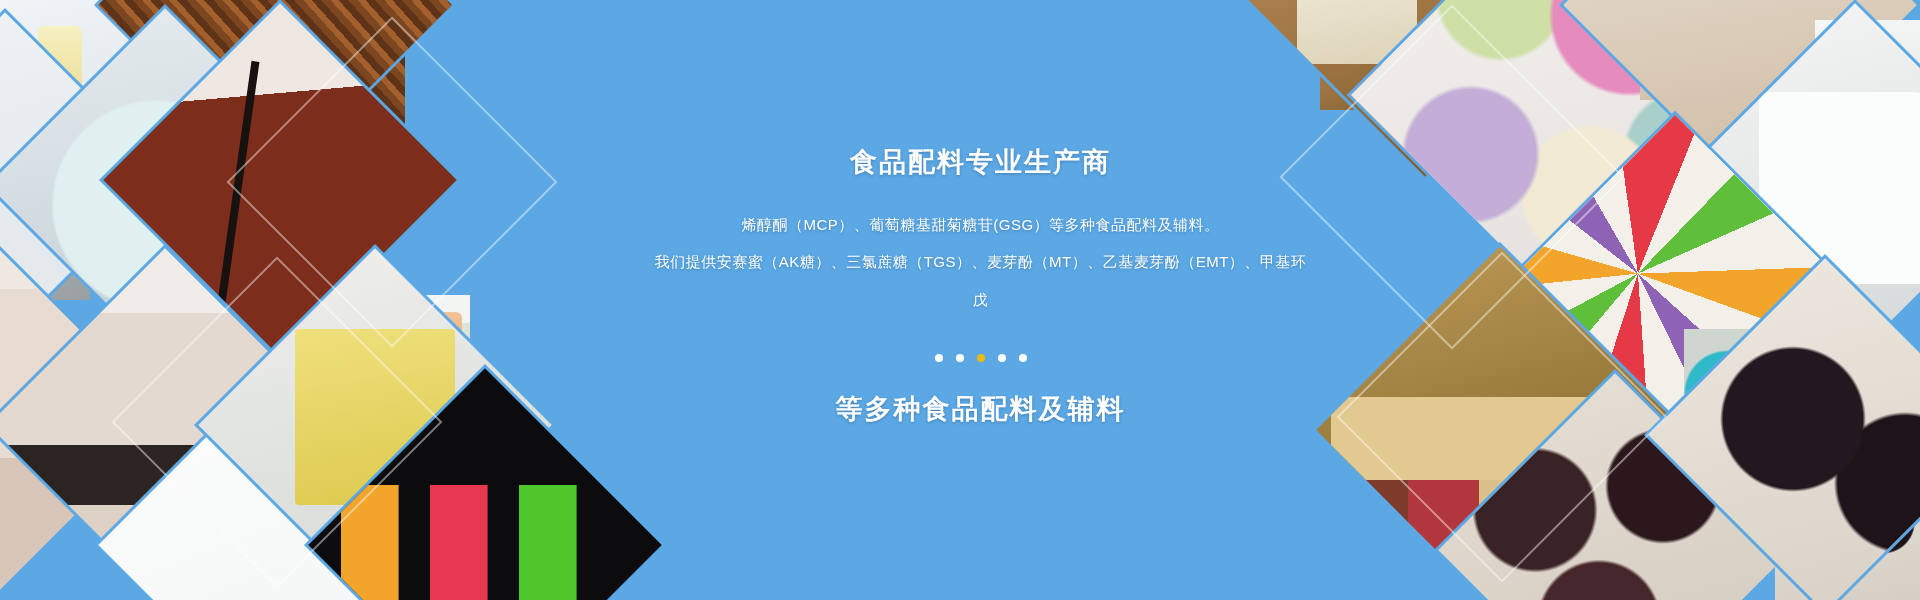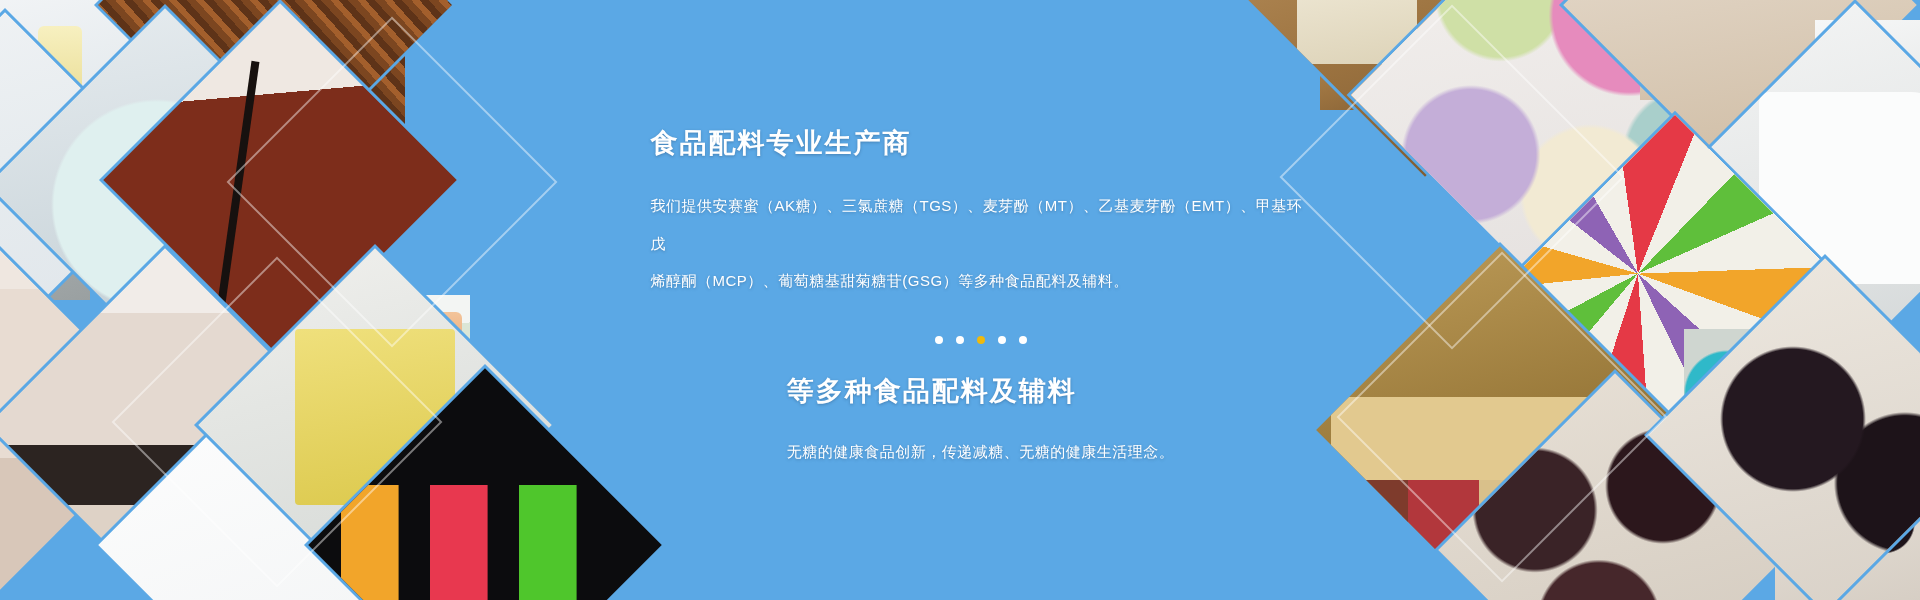--- a/index.html
+++ b/index.html
@@ -120,21 +120,21 @@
   .p-white{background:linear-gradient(160deg,#ffffff,#f0f2f3);}
   .p-grey{background:linear-gradient(160deg,#b8bdbe,#9aa0a1);}
   .p-sparkle{background:linear-gradient(175deg,#f3f5f3 0 30%,#dbe6d6 30% 100%);}
   .p-sparkle:after{content:"";position:absolute;right:6%;top:14%;width:34%;height:70%;
      background:linear-gradient(180deg,#f3c49a,#e08c55);border-radius:6px;}
 
   
   .copy{
     position:absolute;left:0;right:0;top:0;bottom:0;
     display:flex;flex-direction:column;align-items:center;justify-content:center;
-    color:#ffffff;
+    text-align:center;color:#ffffff;
     text-shadow:0 1px 3px rgba(40,80,120,.45);
     margin-left:41px;
   }
   .headline{
     font-size:27px;font-weight:bold;letter-spacing:2px;
     margin:0 0 30px 0;line-height:1;
   }
   .para{
     font-size:15px;line-height:2.5;letter-spacing:.5px;
     max-width:660px;margin:0;font-weight:400;
@@ -236,31 +236,30 @@
       <div class="art p-prune"></div>
     </div>
     <div class="outline" style="left:1330px;top:55px;width:240px;height:240px;"></div>
     <div class="outline" style="left:1385px;top:300px;width:230px;height:230px;"></div>
   </div>
 
   <div class="copy">
 
     <div class="block-1">
       <h2 class="headline">食品配料专业生产商</h2>
+      <p class="para">烯醇酮（MCP）、葡萄糖基甜菊糖苷(GSG）等多种食品配料及辅料。</p>
       <p class="para">我们提供安赛蜜（AK糖）、三氯蔗糖（TGS）、麦芽酚（MT）、乙基麦芽酚（EMT）、甲基环戊</p>
-      <p class="para">烯醇酮（MCP）、葡萄糖基甜菊糖苷(GSG）等多种食品配料及辅料。</p>
     </div>
 
     <div class="dots">
       <span class="dot"></span>
       <span class="dot"></span>
       <span class="dot accent"></span>
       <span class="dot"></span>
       <span class="dot"></span>
     </div>
 
     <div class="block-2">
       <h2 class="headline">等多种食品配料及辅料</h2>
-      <p class="para">无糖的健康食品创新，传递减糖、无糖的健康生活理念。</p>
     </div>
 
   </div>
 </div>
 
 </body></html>

